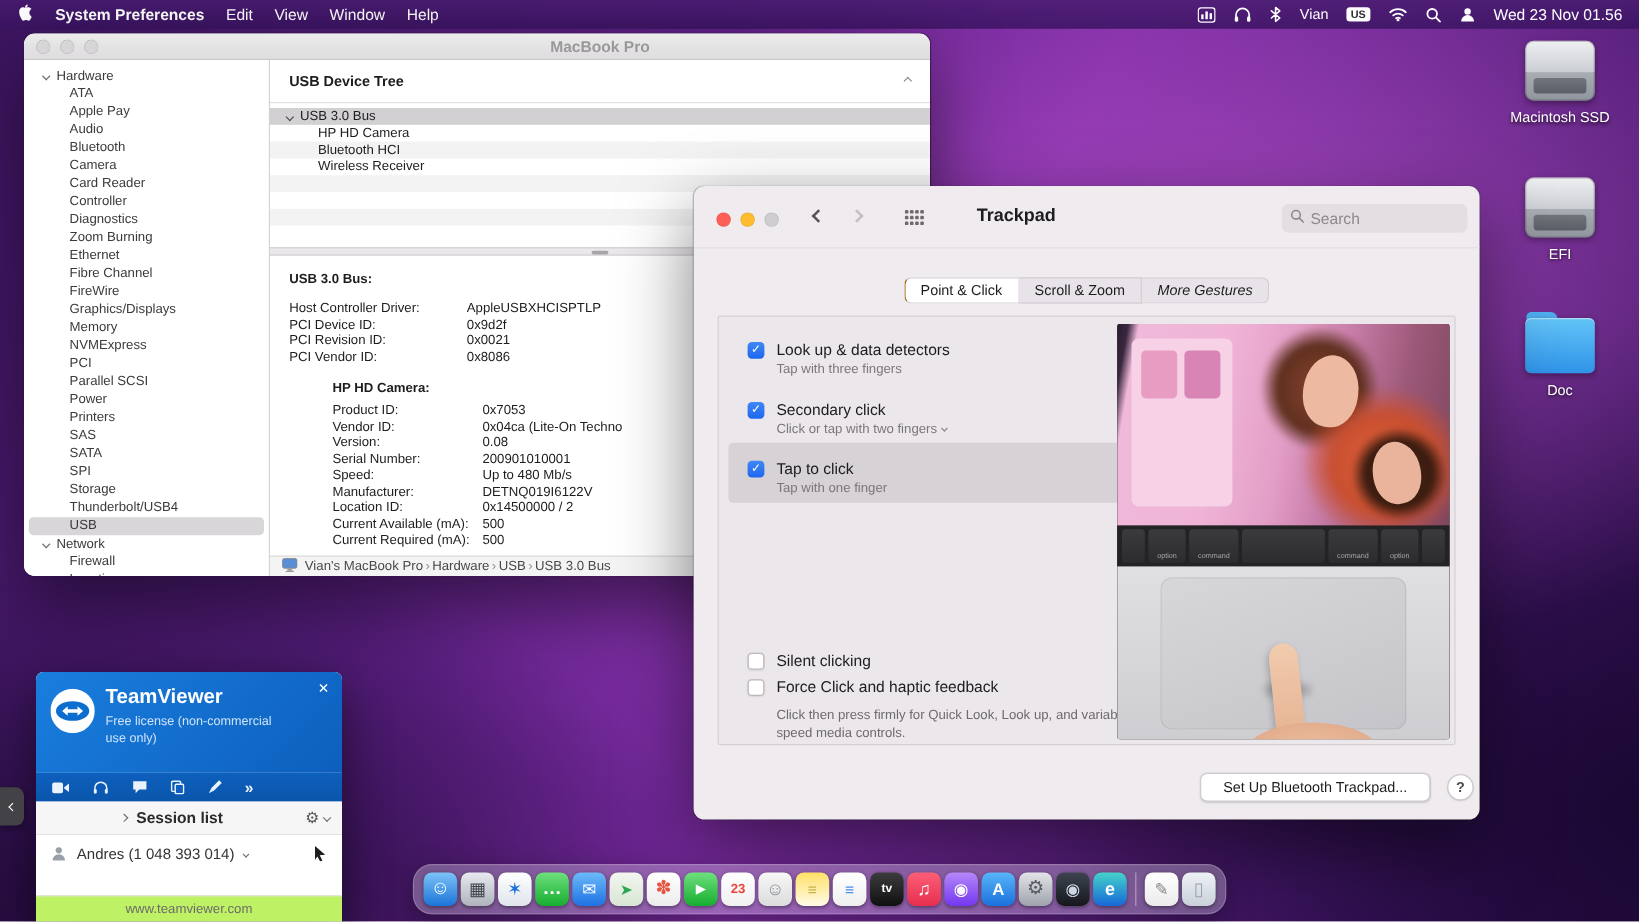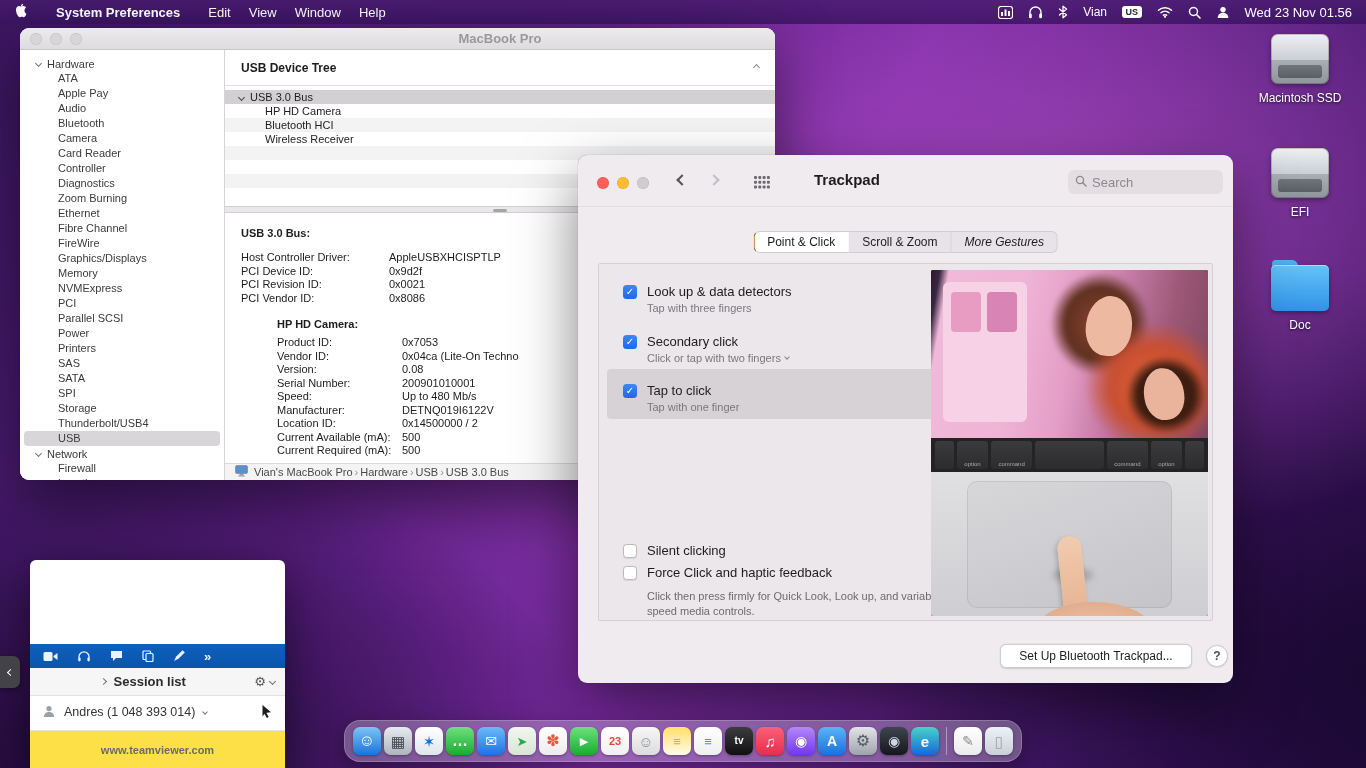--- a/index.html
+++ b/index.html
@@ -9,21 +9,21 @@
     background:
       radial-gradient(900px 520px at 78% 28%, rgba(205,95,220,.55), transparent 62%),
       radial-gradient(760px 620px at 100% 88%, rgba(24,7,48,.92), transparent 65%),
       radial-gradient(820px 520px at 8% 100%, rgba(18,5,38,.85), transparent 60%),
       radial-gradient(620px 420px at 48% 58%, rgba(152,60,182,.5), transparent 60%),
       linear-gradient(115deg,#3c1560 0%,#5f2187 35%,#7b2ba2 55%,#4c1a72 80%,#2e0f4e 100%);
   }
   
   .menubar{position:absolute;top:0;left:0;right:0;height:24px;display:flex;align-items:center;
     padding:0 14px;color:#fff;font-size:13px;background:linear-gradient(rgba(72,28,112,.85),rgba(58,20,98,.85));backdrop-filter:blur(18px);}
-  .mb-left{display:flex;align-items:center;gap:28px;}
+  .mb-left{display:flex;align-items:center;gap:18px;}
   .mb-appname{font-weight:700;}
   .menu-item{cursor:default;}
   .mb-right{margin-left:auto;display:flex;align-items:center;gap:15px;}
   .mb-right svg{display:block;}
   .kb-badge{background:#fff;color:#2a2a2e;font-size:9px;font-weight:700;padding:1.5px 3.5px;border-radius:3px;line-height:1;}
   .mb-user{font-size:12px;}
   .mb-clock{font-size:13px;}
   
   .chev{display:inline-block;width:5px;height:5px;border-right:1.5px solid #767176;border-bottom:1.5px solid #767176;}
   .chev.down{transform:rotate(45deg);}
@@ -132,21 +132,21 @@
   .tv-license{position:absolute;left:58px;top:35px;font-size:10.5px;color:#cfe4fb;width:152px;line-height:1.3;}
   .tv-close{position:absolute;right:11px;top:6px;font-size:15px;color:#fff;line-height:1;}
   .tv-iconrow{position:absolute;top:84px;left:0;right:0;height:24px;background:linear-gradient(#0d60bd,#0a55ab);display:flex;align-items:center;gap:19px;padding:0 13px;color:#eaf3fd;}
   .tv-iconrow svg{display:block;}
   .tv-more{font-size:13px;font-weight:700;line-height:1;}
   .tv-session{position:absolute;top:108px;left:0;right:0;height:28px;background:#f6f6f6;border-bottom:1px solid #e2e2e2;display:flex;align-items:center;padding:0 10px;gap:8px;font-size:13px;font-weight:700;color:#2b2b2b;}
   .tv-session .right{margin-left:auto;display:flex;align-items:center;gap:4px;color:#555;font-weight:400;font-size:13px;}
   .tv-contact{position:absolute;top:136px;left:0;right:0;height:32px;background:#fff;display:flex;align-items:center;padding:0 12px;gap:8px;font-size:12.5px;color:#333;}
   .tv-contact .chev{width:4px;height:4px;border-color:#777;}
   .tv-contact .ptr{margin-left:auto;}
-  .tv-footer{position:absolute;bottom:0;left:0;right:0;height:38px;background:#fde047;border-top:1px solid #e5e5e5;display:flex;align-items:center;justify-content:center;font-size:11px;color:#6b6b6b;font-weight:bold;}
+  .tv-footer{position:absolute;bottom:0;left:0;right:0;height:22px;background:#bef264;border-top:1px solid #e5e5e5;display:flex;align-items:center;justify-content:center;font-size:11px;color:#6b6b6b;}
   #tv-tab{position:absolute;left:0;top:656px;width:20px;height:32px;background:#434347;border-radius:0 7px 7px 0;display:flex;align-items:center;justify-content:center;box-shadow:0 2px 6px rgba(0,0,0,.4);}
   #tv-tab .chev{border-color:#fff;}
   
   .dicon{position:absolute;left:1252px;width:96px;display:flex;flex-direction:column;align-items:center;gap:7px;}
   .dicon .lbl{font-size:12px;color:#fff;font-weight:500;text-shadow:0 1px 3px rgba(0,0,0,.8);text-align:center;}
   .drive-icon{width:58px;height:50px;position:relative;}
   .drive-body{position:absolute;inset:0;border-radius:7px;background:linear-gradient(#eef0f2 0%,#cbced3 52%,#a9adb4 53%,#90949c 100%);box-shadow:inset 0 0 0 1px rgba(0,0,0,.2),0 2px 5px rgba(0,0,0,.35);}
   .drive-body::after{content:"";position:absolute;left:7px;right:7px;bottom:6px;height:13px;border-radius:3px;background:linear-gradient(#70747b,#5a5e66);}
   .folder-icon{width:58px;height:46px;position:relative;margin-top:5px;}
   .folder-back{position:absolute;left:1px;top:-5px;width:26px;height:12px;border-radius:4px 6px 0 0;background:#4fb1f2;}
@@ -525,20 +525,32 @@
           <div class="hand"></div>
         </div>
       </div>
     </div>
 
     <div class="tp-setup-btn">Set Up Bluetooth Trackpad...</div>
     <div class="tp-help-btn">?</div>
   </div>
 
   <div id="teamviewer">
+    <div class="tv-header">
+      <span class="tv-logo">
+        <svg width="37" height="37" viewBox="0 0 36 36">
+            <circle cx="18" cy="18" r="18" fill="#fff"></circle>
+            <ellipse cx="18" cy="18" rx="13.5" ry="8" fill="#0e6ed0"></ellipse>
+            <path d="M9.5 18 l4.5-3.8 v2.3 h8 v-2.3 l4.5 3.8 -4.5 3.8 v-2.3 h-8 v2.3 Z" fill="#fff"></path>
+          </svg>
+      </span>
+      <div class="tv-name">TeamViewer</div>
+      <div class="tv-license">Free license (non-commercial use only)</div>
+      <div class="tv-close">×</div>
+    </div>
     <div class="tv-iconrow">
       <span>
           <svg width="15" height="11" viewBox="0 0 15 11">
             <rect x="0.5" y="1" width="9" height="9" rx="1.6" fill="#eaf3fd"></rect>
             <path d="M10.5 5 L14.5 2 v7 L10.5 6 Z" fill="#eaf3fd"></path>
           </svg>
         </span>
       <span>
           <svg width="14" height="12" viewBox="0 0 14 12">
             <path d="M2 8 V6.8 a5 5 0 0 1 10 0 V8" fill="none" stroke="#eaf3fd" stroke-width="1.3"></path>

